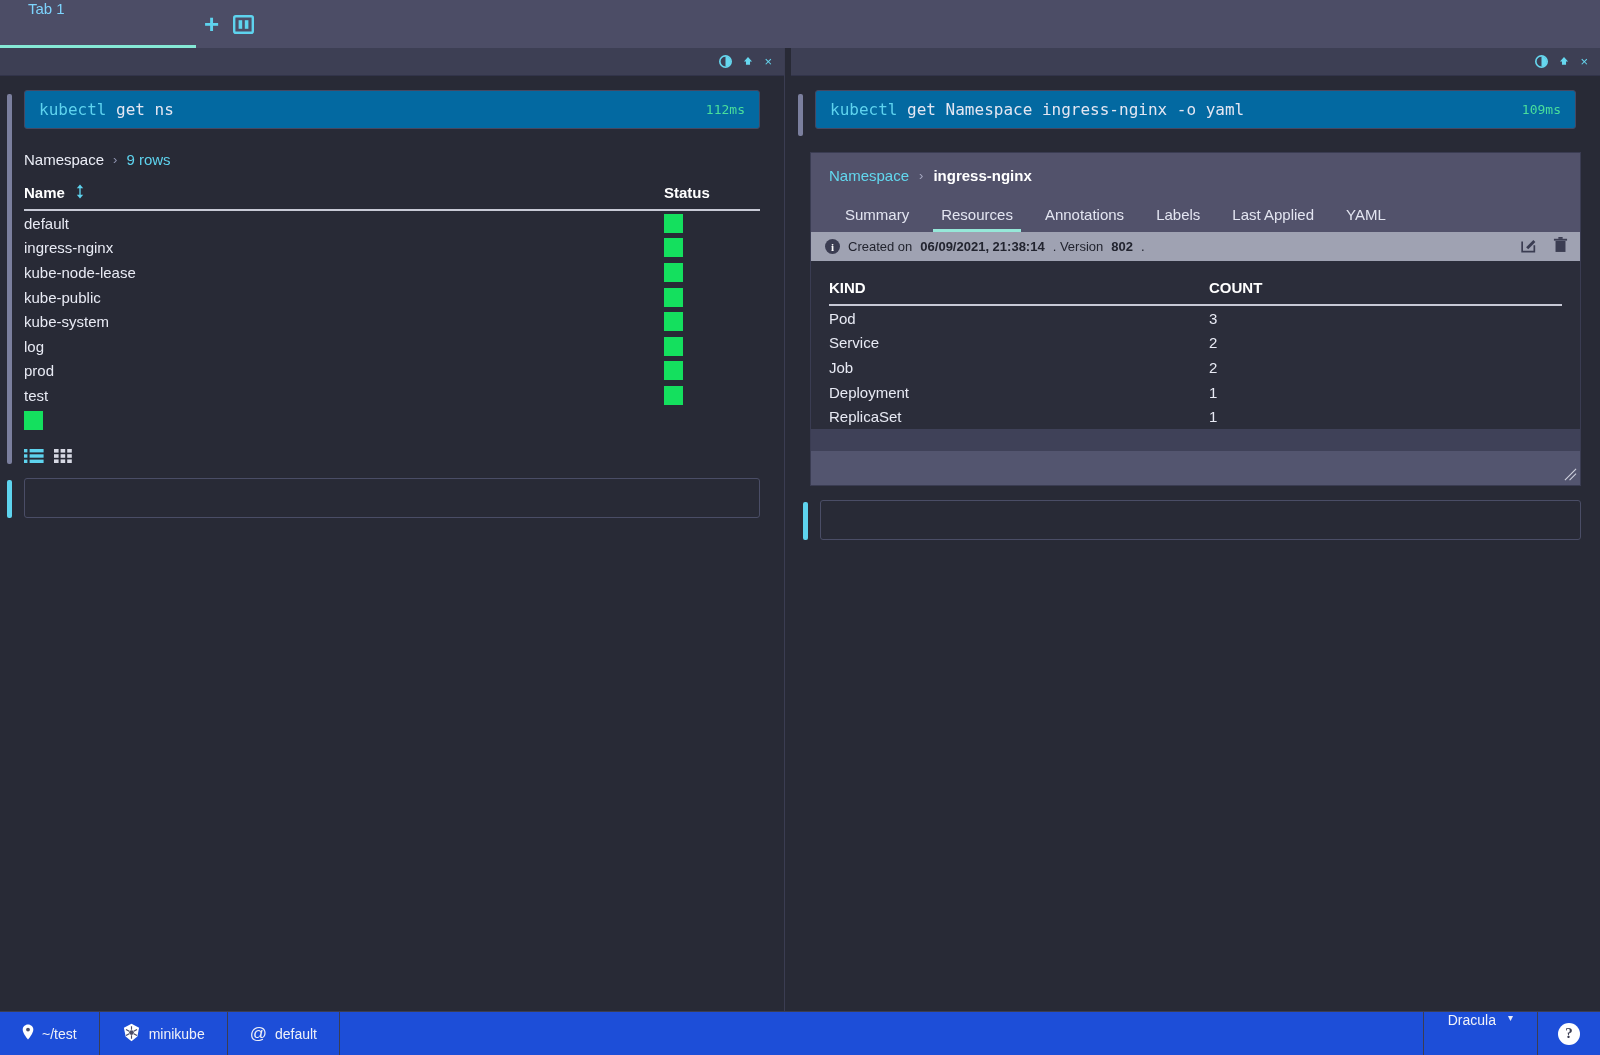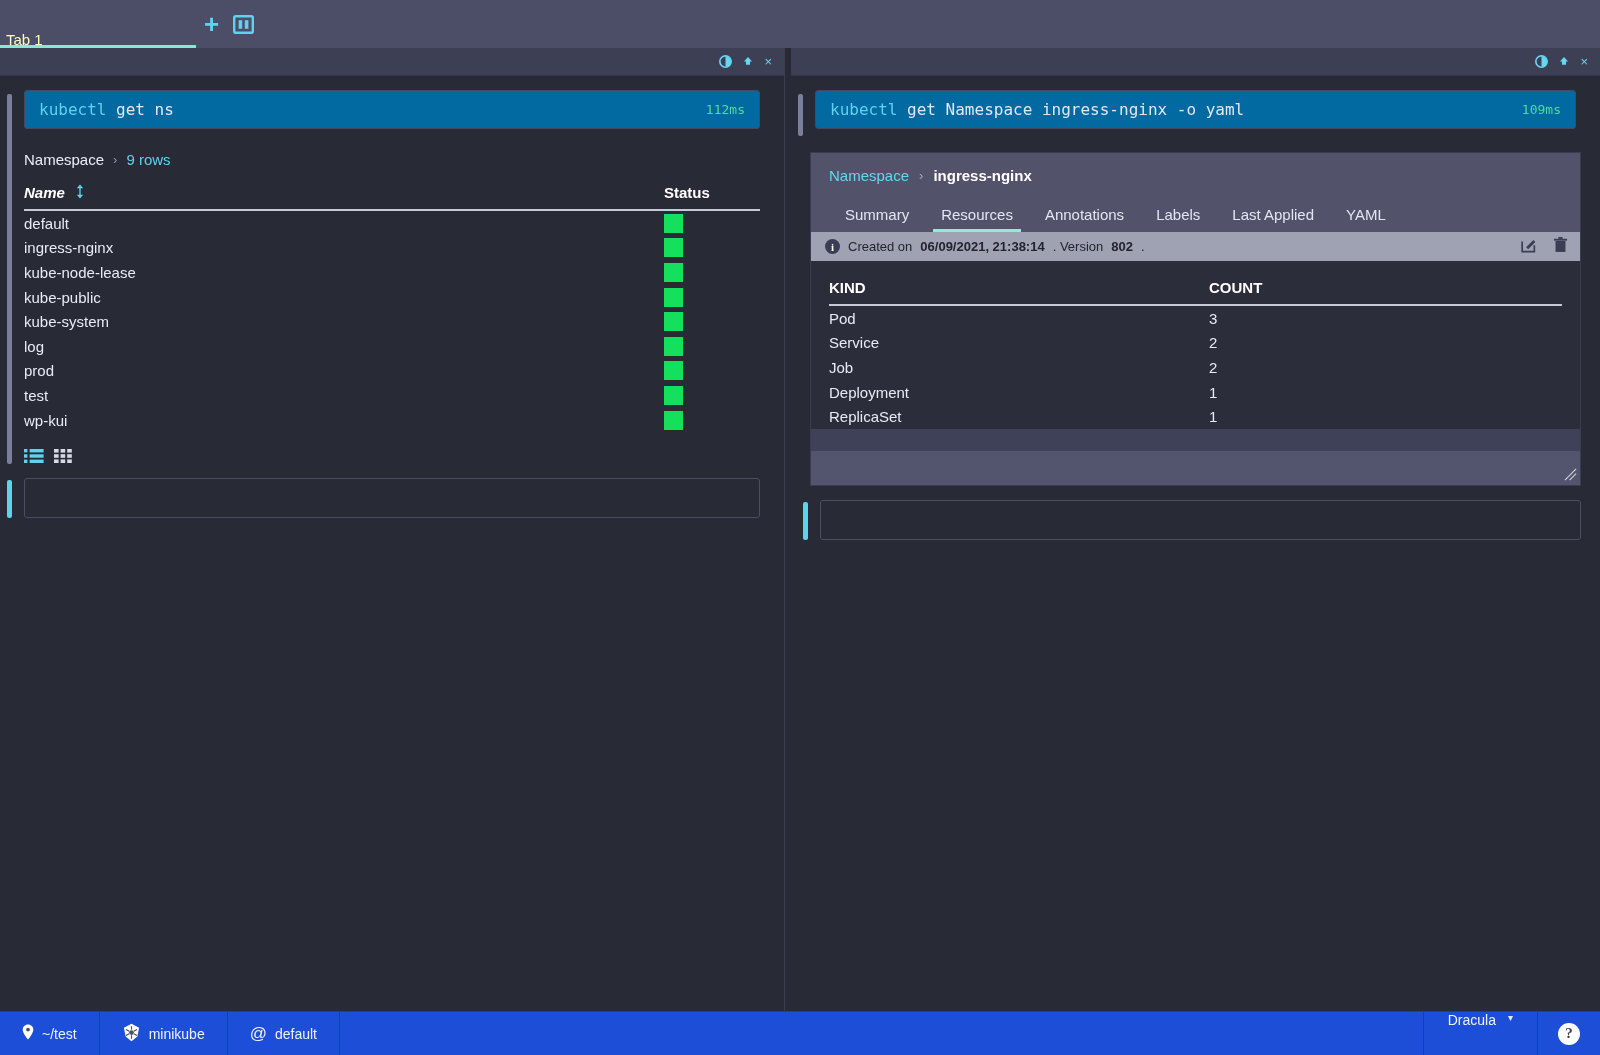--- a/index.html
+++ b/index.html
@@ -13,24 +13,24 @@
 
   
   .tabbar {
     height: 48px; min-height: 48px;
     background: #4c4d66;
     display: flex; align-items: stretch;
     position: relative;
   }
   .tab {
     width: 196px;
-    display: flex; align-items: flex-end;
-    padding-left: 6px;
+    display: flex; align-items: flex-start;
+    padding-left: 28px;
     position: relative;
-    color: #fef9c3;
+    color: #7dd3fc;
     font-size: 15px;
   }
   .tab.active::after {
     content: "";
     position: absolute;
     left: 0; right: 0; bottom: 0;
     height: 3px;
     background: #85e9d6;
   }
   .tabbar-actions {
@@ -133,21 +133,21 @@
 
   .ktable { width: 100%; padding: 0 24px 0 24px; }
   .kt-head {
     display: flex; align-items: center;
     padding-bottom: 8px;
     border-bottom: 2px solid #c7c9d6;
   }
   .kt-head .col-name {
     flex: 1;
     display: flex; align-items: center; gap: 10px;
-    color: #ffffff; font-weight: 700; font-size: 15px; font-style: italic;
+    color: #ffffff; font-weight: 700; font-size: 15px;
   }
   .sort-icon { color: #5ed3ee; font-size: 13px; line-height: 1; }
   .kt-head .col-status {
     color: #ffffff; font-weight: 700; font-size: 15px;
     width: 96px; text-align: left;
   }
   .kt-row {
     display: flex; align-items: center;
     height: 24.6px;
     font-size: 15px;
@@ -394,21 +394,20 @@
                     <span class="status-chip" style="background: rgb(20, 224, 94);"></span>
                   </div>
                 </div>
                 <div class="kt-row">
                   <div class="cell-name">test</div>
                   <div class="cell-status">
                     <span class="status-chip" style="background: rgb(20, 224, 94);"></span>
                   </div>
                 </div>
                 <div class="kt-row">
-                  <div class="cell-name">wp-kui</div>
                   <div class="cell-status">
                     <span class="status-chip" style="background: rgb(20, 224, 94);"></span>
                   </div>
                 </div>
               </div>
           </div>
 
           <div class="view-toggles" style="padding-left:0">
             <span class="vt">
               <svg width="20" height="16" viewBox="0 0 20 16">

